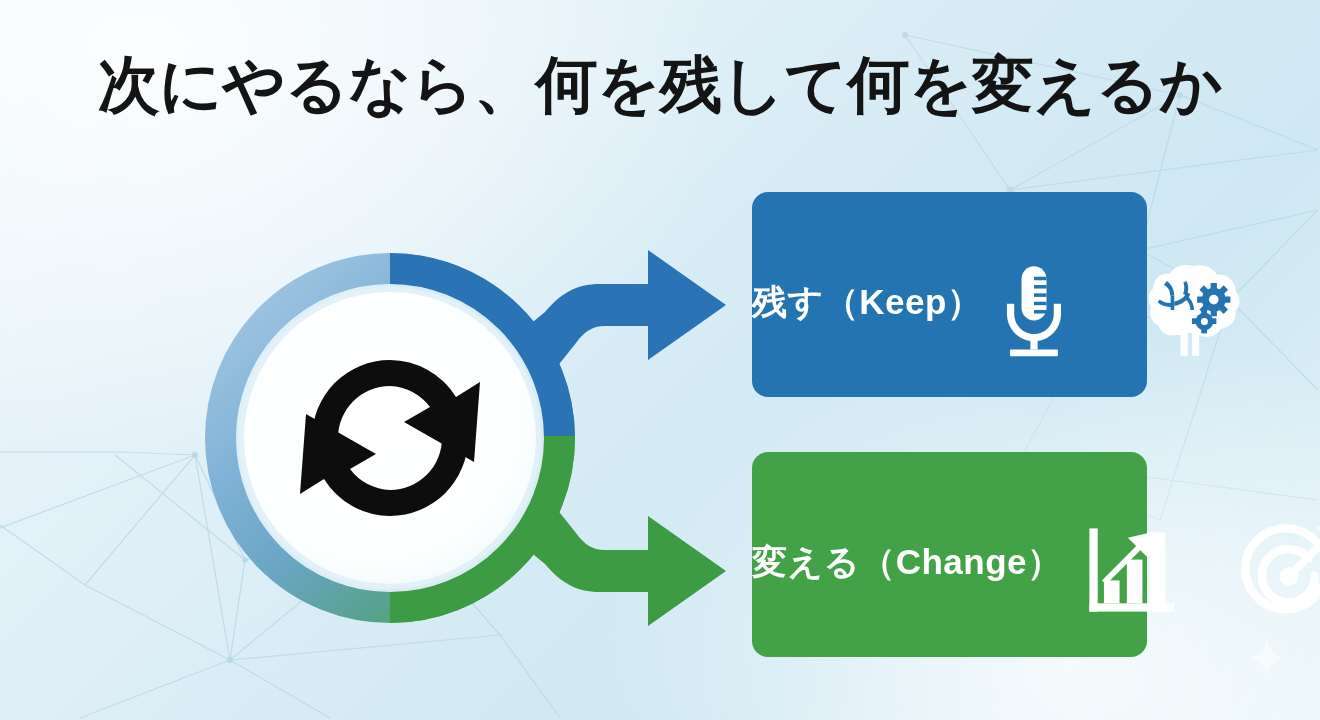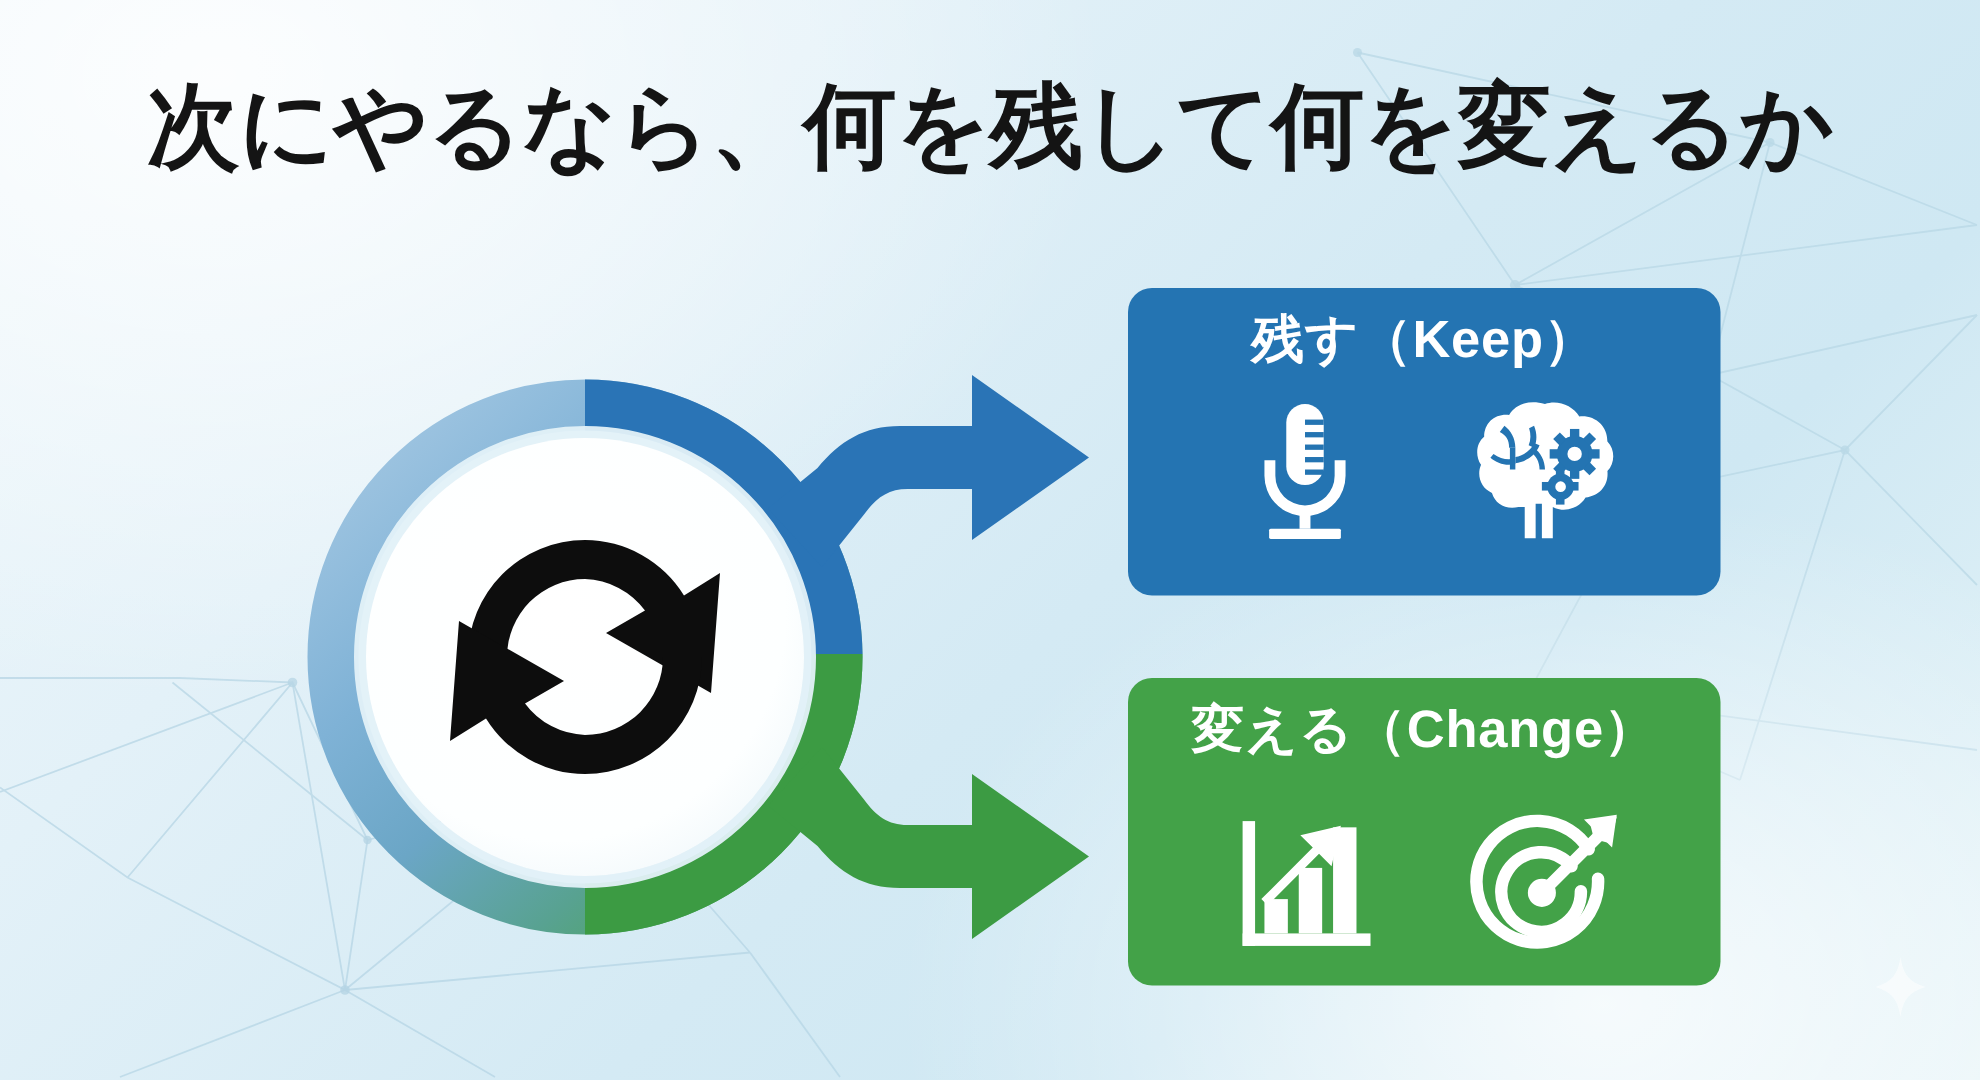--- a/index.html
+++ b/index.html
@@ -66,21 +66,20 @@
 
   
   .card {
     position: absolute;
     width: 395px;
     height: 205px;
     border-radius: 16px;
     box-sizing: border-box;
     padding-top: 16px;
     display: flex;
-    flex-direction: column;
     align-items: center;
   }
   .card-keep {
     left: 752px;
     top: 192px;
     background: #2474B2;
   }
   .card-change {
     left: 752px;
     top: 452px;

